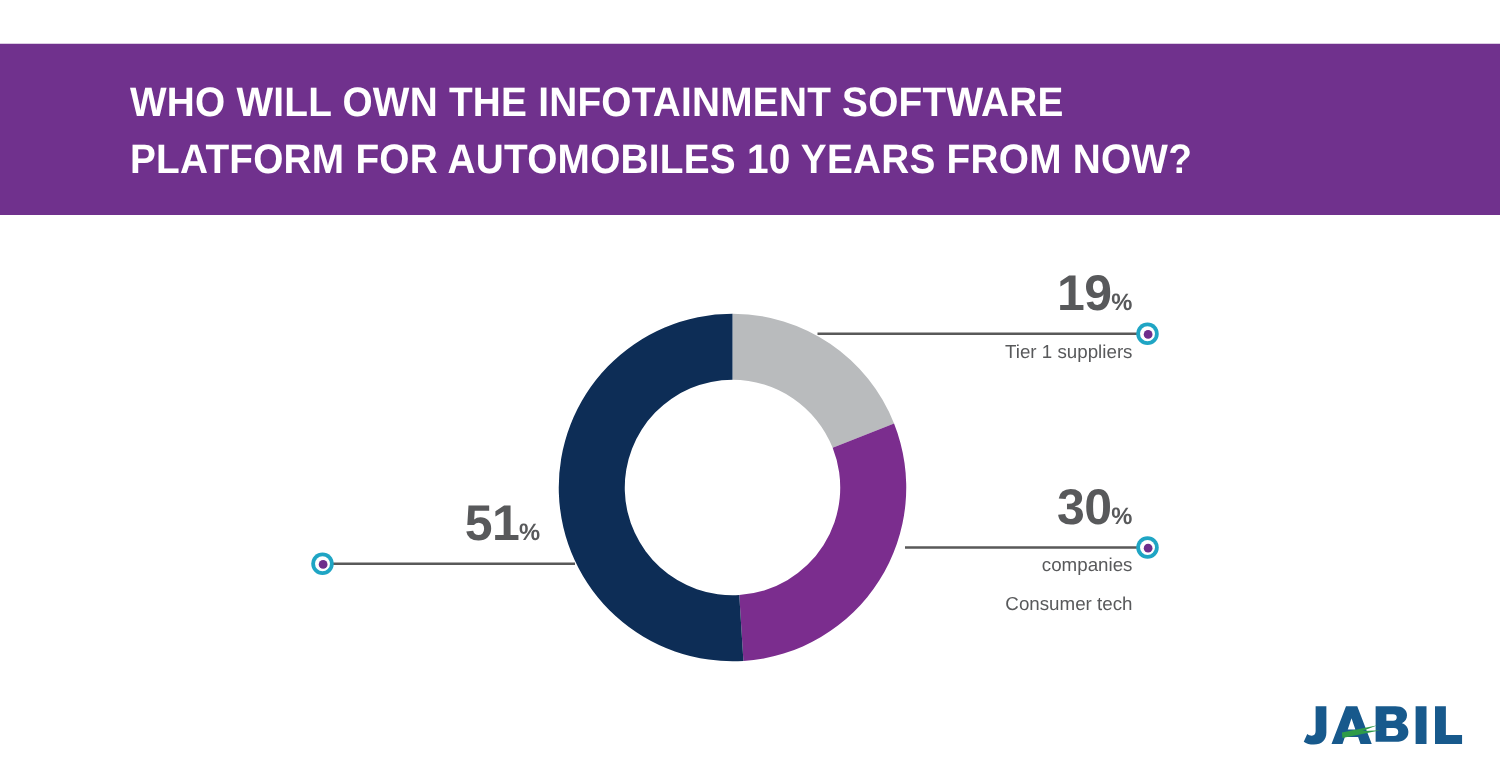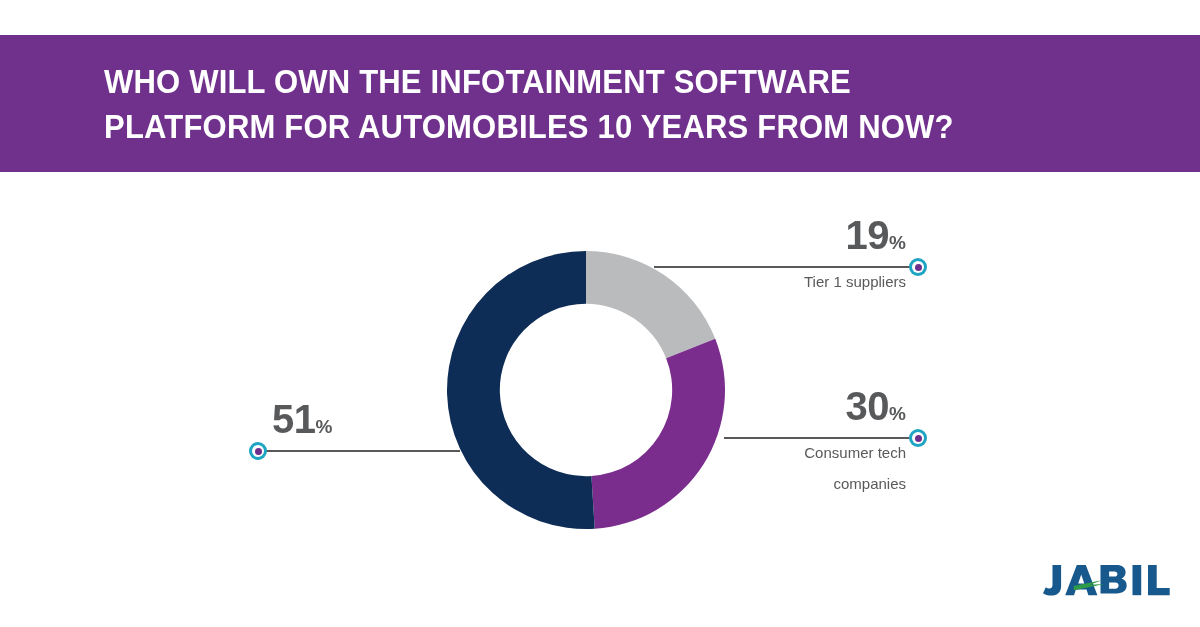--- a/index.html
+++ b/index.html
@@ -155,21 +155,21 @@
     width: 242px;
     text-align: right;
   }
   .callout-right .pct { display: block; margin-bottom: 0; }
   .callout-right .cap { display: block; margin-top: 5px; }
 
   .callout-left {
     left: 268px;
     top: 226px;
     width: 260px;
-    text-align: left;
+    text-align: center;
   }
   .callout-left .pct { display: block; margin-bottom: 3px; }
   .callout-left .cap { display: block; margin-top: 5px; }
 
   
   .logo {
     position: absolute;
     left: 1032px;
     top: 563px;
     width: 138px;
@@ -211,22 +211,22 @@
     <div class="marker marker-right"></div>
     <div class="marker marker-left"></div>
 
     <div class="callout callout-top">
       <span class="pct"><span>19</span><span class="pct-sign">%</span></span>
       <span class="cap">Tier 1 suppliers</span>
     </div>
 
     <div class="callout callout-right">
       <span class="pct"><span>30</span><span class="pct-sign">%</span></span>
+      <span class="cap">companies</span>
       <span class="cap">Consumer tech</span>
-      <span class="cap">companies</span>
     </div>
 
     <div class="callout callout-left">
       <span class="pct"><span>51</span><span class="pct-sign">%</span></span>
     </div>
 
   </div>
 
   <div class="logo">
     <svg width="138" height="36" viewBox="0 0 138 36">

